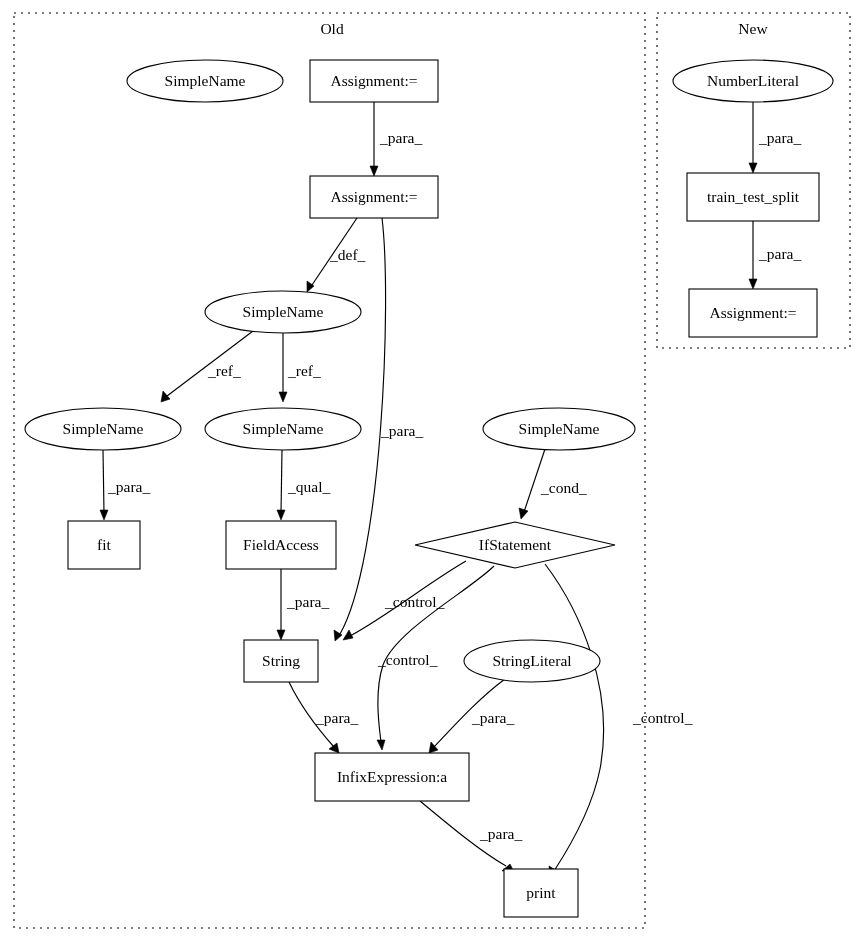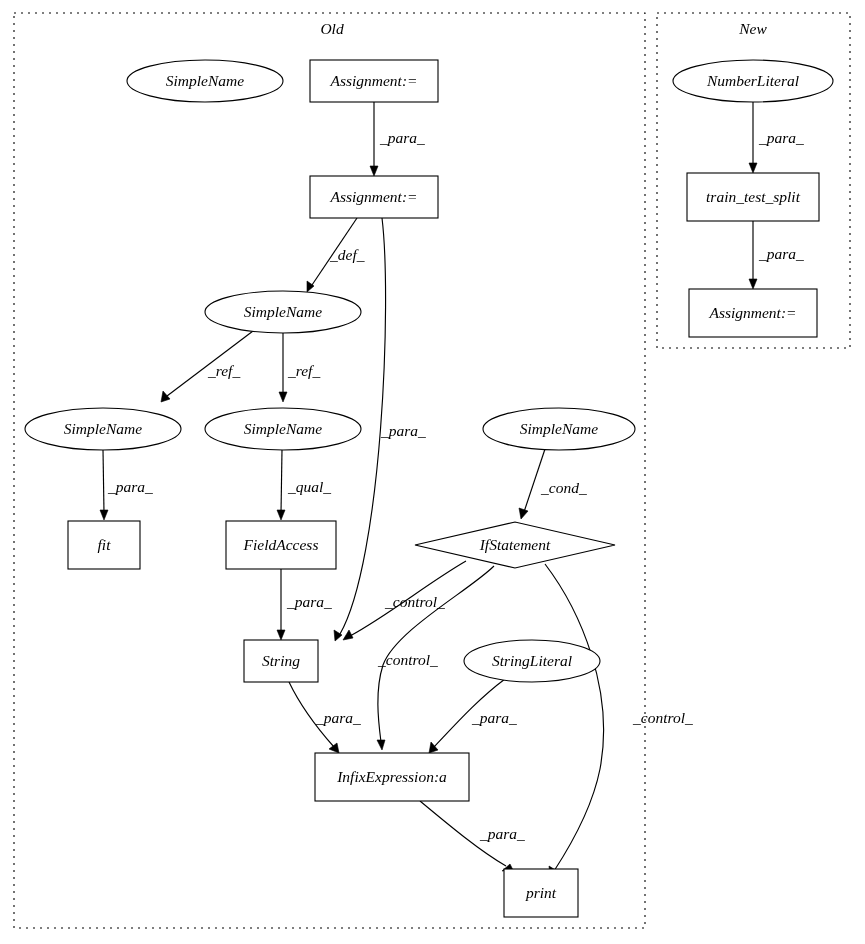--- a/index.html
+++ b/index.html
@@ -10,21 +10,20 @@
   body {
     width: 865px;
     height: 944px;
     font-family: "Liberation Serif", "DejaVu Serif", serif;
     overflow: hidden;
   }
   #graph-root {
     position: relative;
     width: 865px;
     height: 944px;
-    font-style: italic;
   }
   svg#graph-canvas {
     display: block;
     width: 865px;
     height: 944px;
   }
   .node-shape {
     fill: #ffffff;
     stroke: #000000;
     stroke-width: 1.1;

